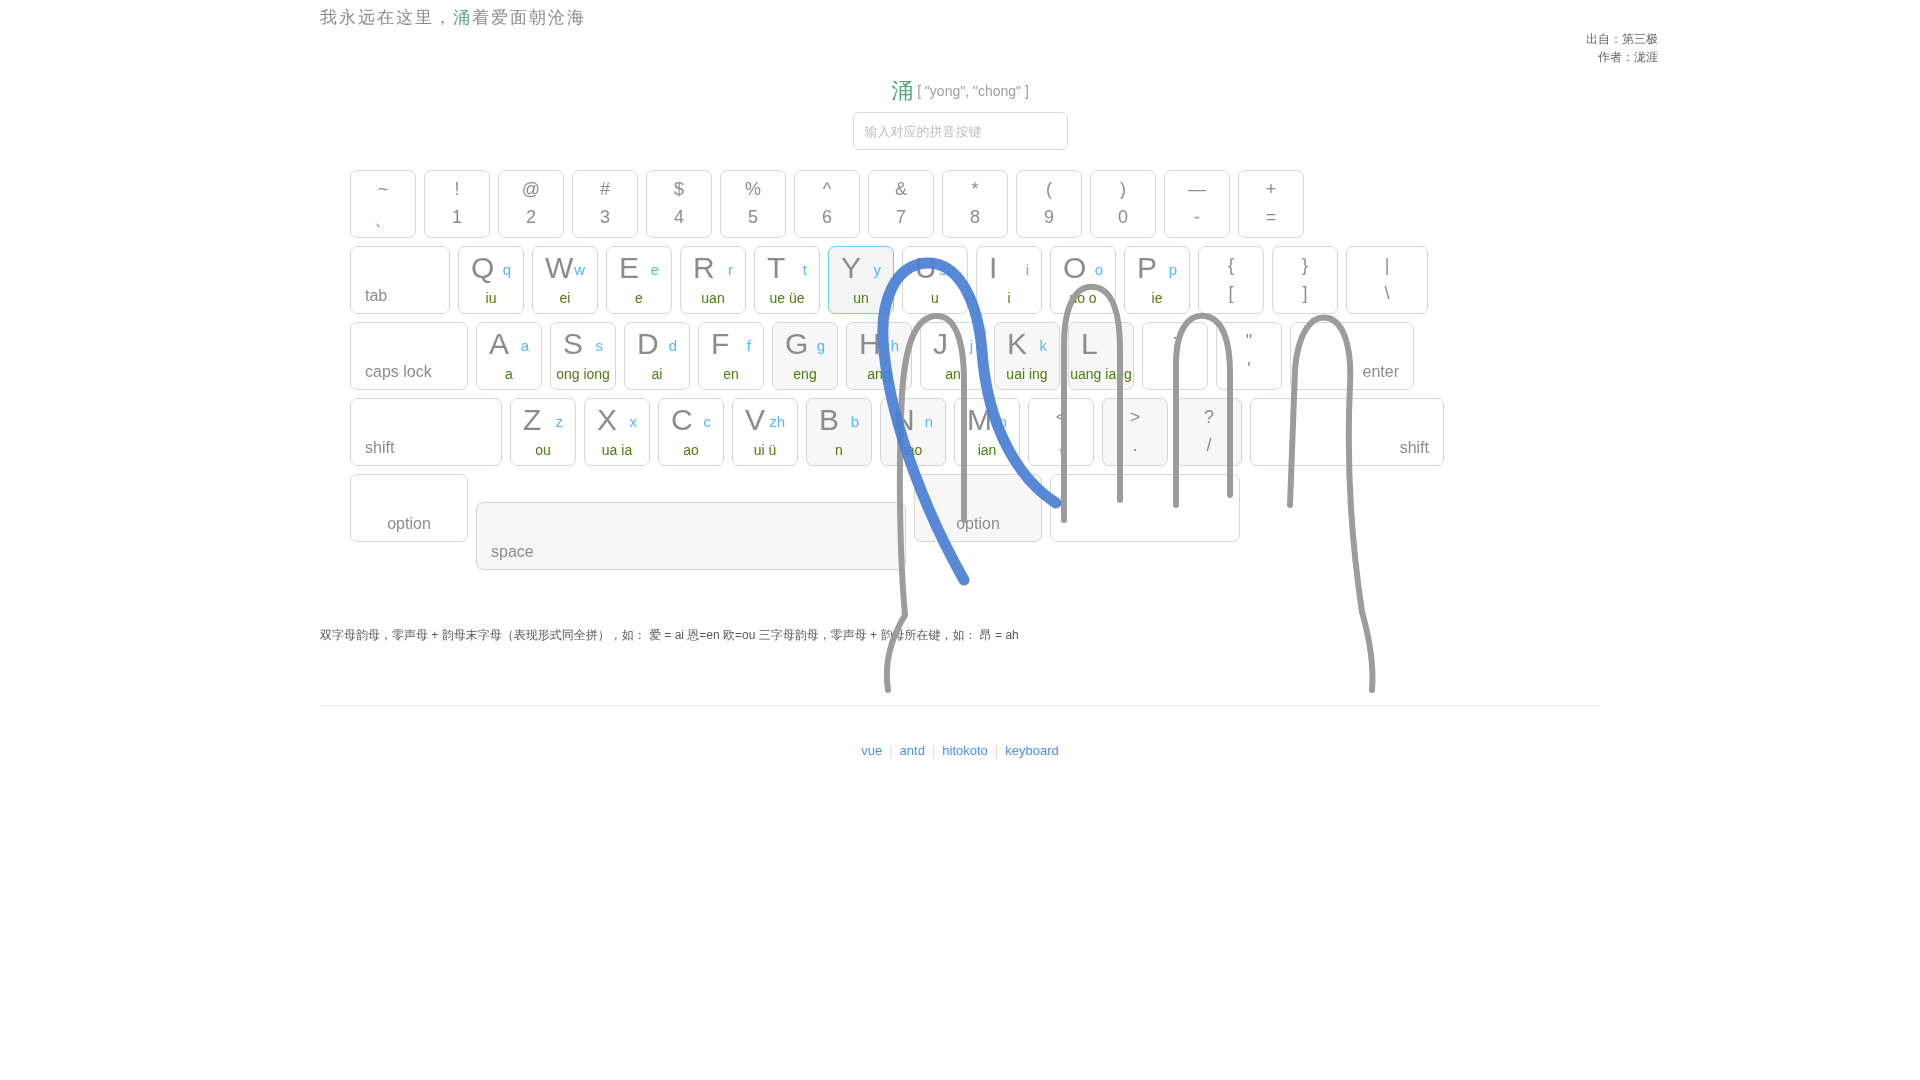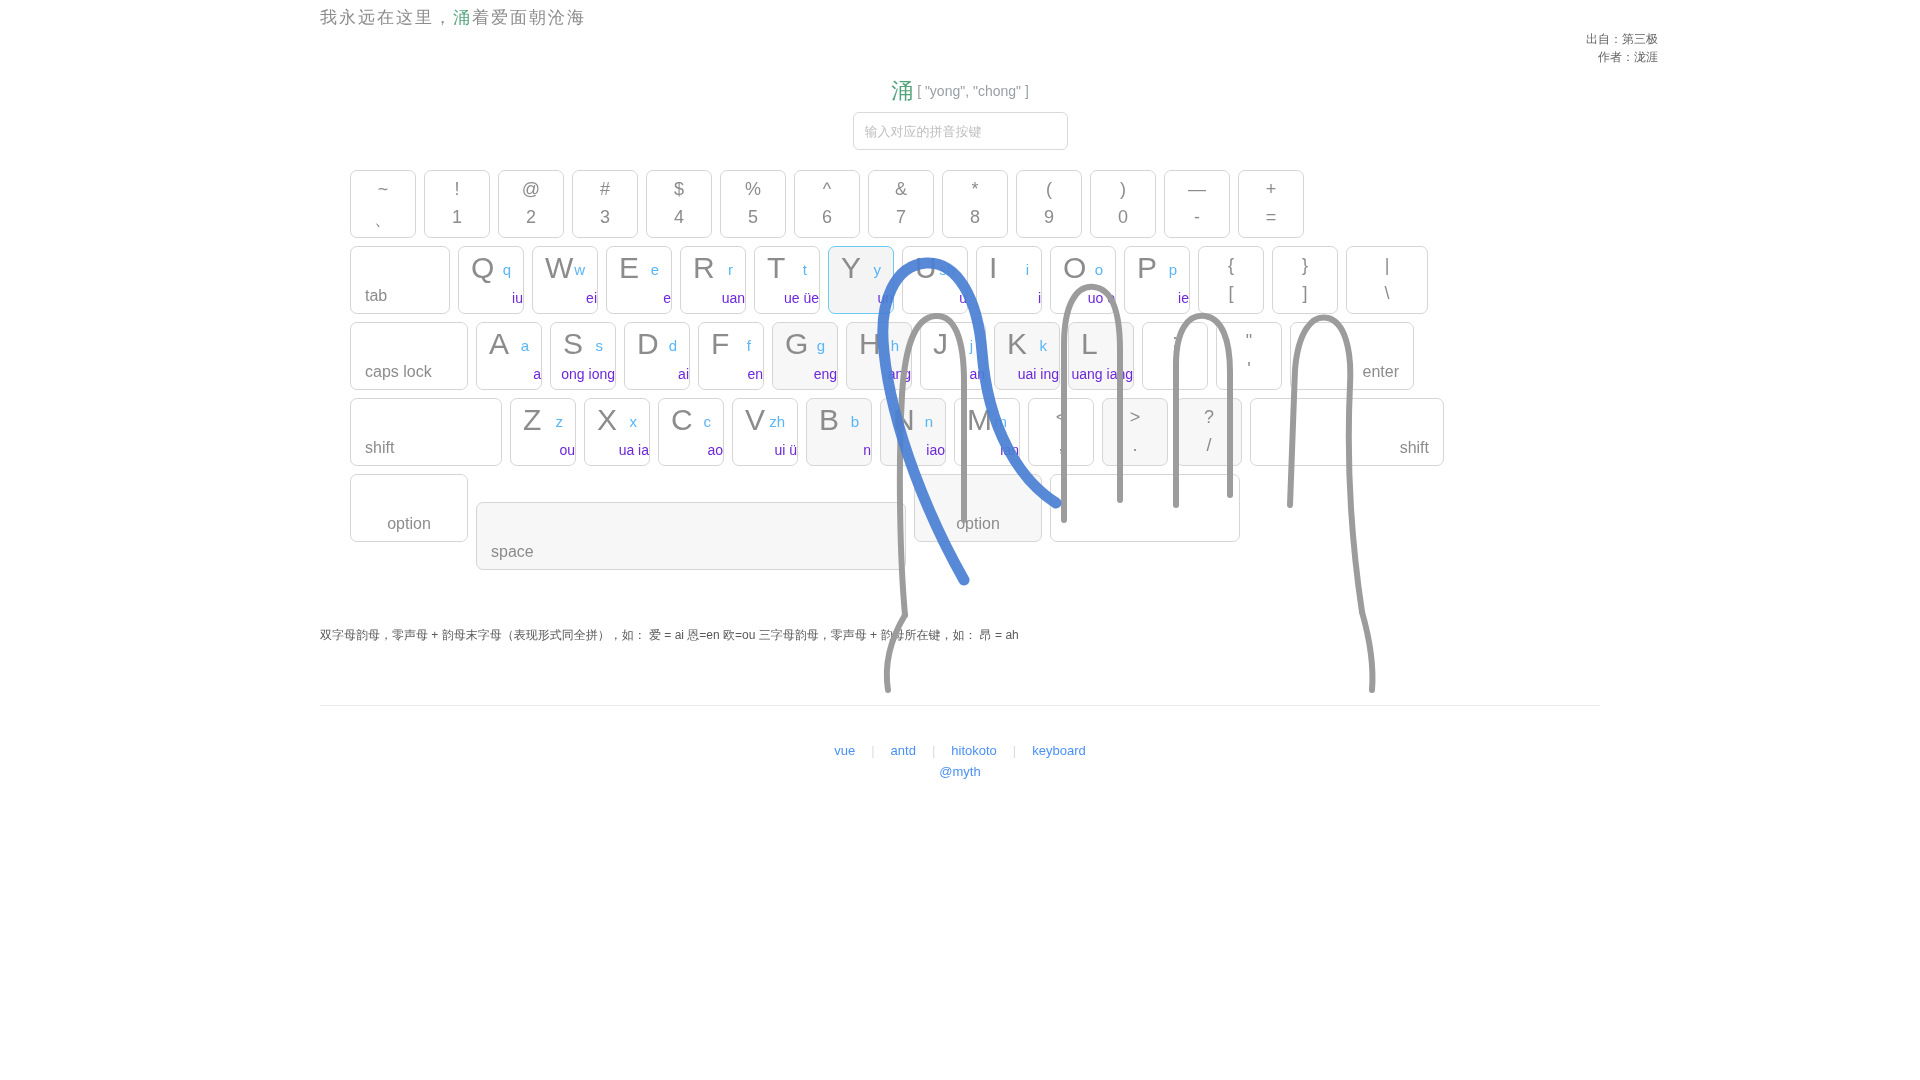--- a/index.html
+++ b/index.html
@@ -124,23 +124,23 @@
   }
   .key .initial {
     position: absolute;
     right: 12px; top: 14px;
     font-size: 15px;
     color: #59b6f7;
   }
   .key .final {
     position: absolute;
     left: 0; right: 0; bottom: 7px;
-    text-align: right;
+    text-align: center;
     font-size: 14px;
-    color: #6d28d9;
+    color: #4d7c0f;
     white-space: nowrap;
   }
 
   
   .key .label {
     position: absolute;
     left: 14px; bottom: 8px;
     font-size: 16px;
     color: #8c8c8c;
     white-space: nowrap;
@@ -168,21 +168,21 @@
   .footer {
     position: absolute;
     left: 0; right: 0; top: 740px;
     text-align: center;
     font-size: 13px;
     line-height: 21px;
   }
   .footer a {
     color: #4a90f7;
     text-decoration: none;
-    margin: 0 16px;
+    margin: 0 7px;
   }
   .footer .sep { color: #dcdcdc; }
 
   
   .hand-svg {
     position: absolute;
     left: 0; top: 0;
     width: 1920px; height: 1080px;
     pointer-events: none;
   }
@@ -467,23 +467,20 @@
   <div class="notes">
     <div>双字母韵母，零声母 + 韵母末字母（表现形式同全拼），如： 爱 = ai 恩=en 欧=ou 三字母韵母，零声母 + 韵母所在键，如： 昂 = ah</div>
   </div>
 
   <div class="divider"></div>
 
   <div class="footer">
     <div>
       <a href="#">vue</a><span class="sep">|</span><a href="#">antd</a><span class="sep">|</span><a href="#">hitokoto</a><span class="sep">|</span><a href="#">keyboard</a>
     </div>
-    <div>
-      <a href="#">@myth</a>
-    </div>
   </div>
 
   <svg class="hand-svg" viewBox="0 0 1920 1080">
     <g fill="none" stroke="#9c9c9c" stroke-width="6" stroke-linecap="round" stroke-linejoin="round">
 
       <path d="M905 615 C 900 560, 898 470, 902 395 C 905 345, 915 318, 935 316 C 955 314, 964 340, 964 382 L 964 520"></path>
 
       <path d="M1064 520 L 1064 345 C 1064 305, 1076 285, 1094 287 C 1112 289, 1120 312, 1120 350 L 1120 500"></path>
 
       <path d="M1176 505 L 1176 365 C 1176 330, 1188 314, 1205 316 C 1222 318, 1230 340, 1230 372 L 1230 495"></path>

